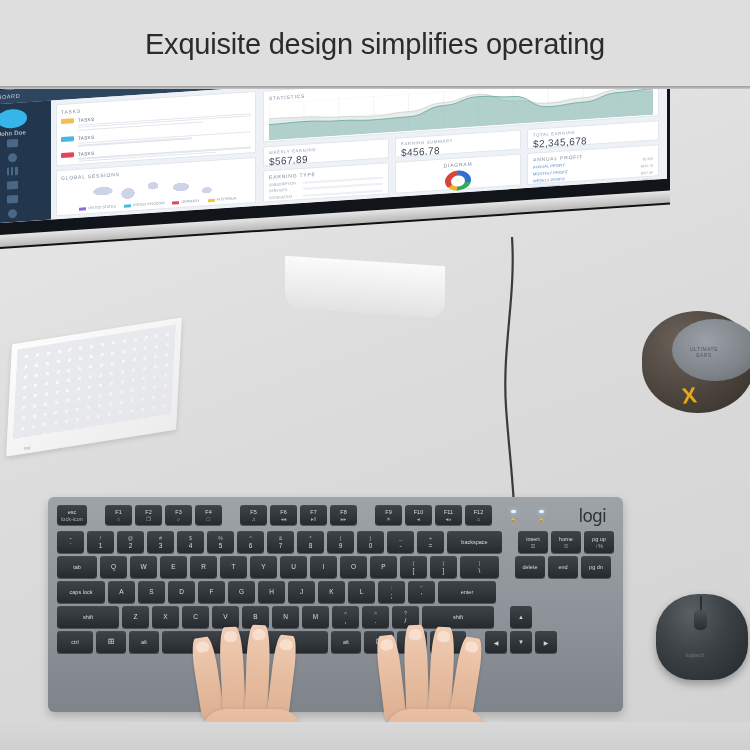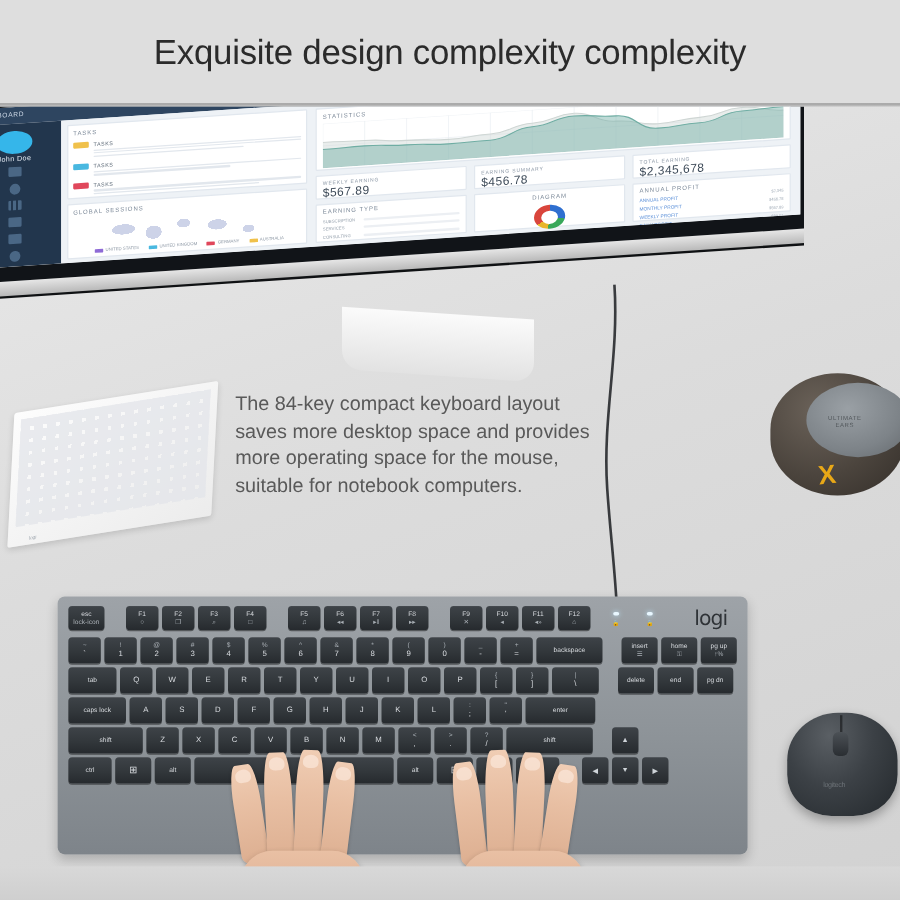--- a/index.html
+++ b/index.html
@@ -322,21 +322,21 @@
   
   #footer-strip {
     position: absolute; left: 0; bottom: 0; width: 750px; height: 28px;
     background: linear-gradient(to bottom,#d8d8d8,#cfcfcf);
   }
 </style>
 </head>
 <body>
 
 <div id="headline-banner">
-  <div id="headline-text">Exquisite design complexity complexity</div>
+  <div id="headline-text">Exquisite design simplifies operating</div>
 </div>
 <div id="banner-rule"></div>
 
 <div id="photo">
 
   <div id="monitor">
     <div id="monitor-bezel">
       <div id="monitor-screen">
 
         <div id="dash-topbar">
@@ -519,21 +519,20 @@
     <path d="M72,0 C76,60 62,110 66,170 C70,230 78,270 74,350" stroke="#2a2d30" stroke-width="2.2" fill="none" opacity=".92"></path>
   </svg>
 
   <div id="mini-kb">
     <div id="mini-kb-body">
       <div id="mini-kb-keys"></div>
       <div id="mini-kb-brand">logi</div>
     </div>
   </div>
 
-  <div id="callout">The 84-key compact keyboard layout saves more desktop space and provides more operating space for the mouse, suitable for notebook computers.</div>
 
   <div id="speaker">
     <div id="speaker-body"></div>
     <div id="speaker-top"></div>
     <div id="speaker-label">
       <span>ULTIMATE</span><br>
       <span>EARS</span>
     </div>
     <div id="speaker-x">X</div>
   </div>

